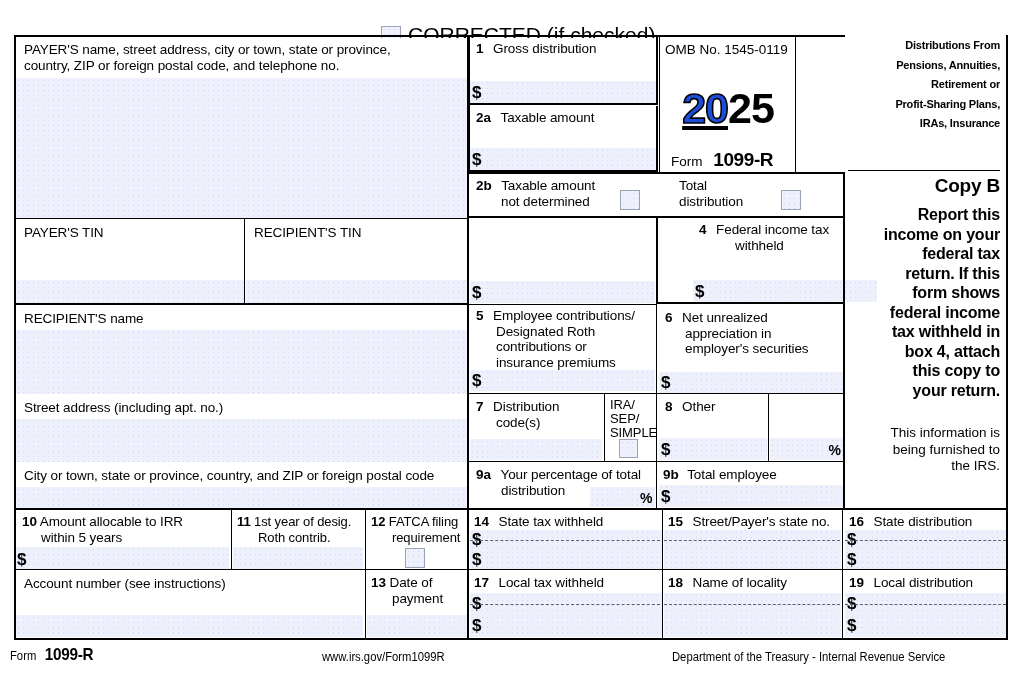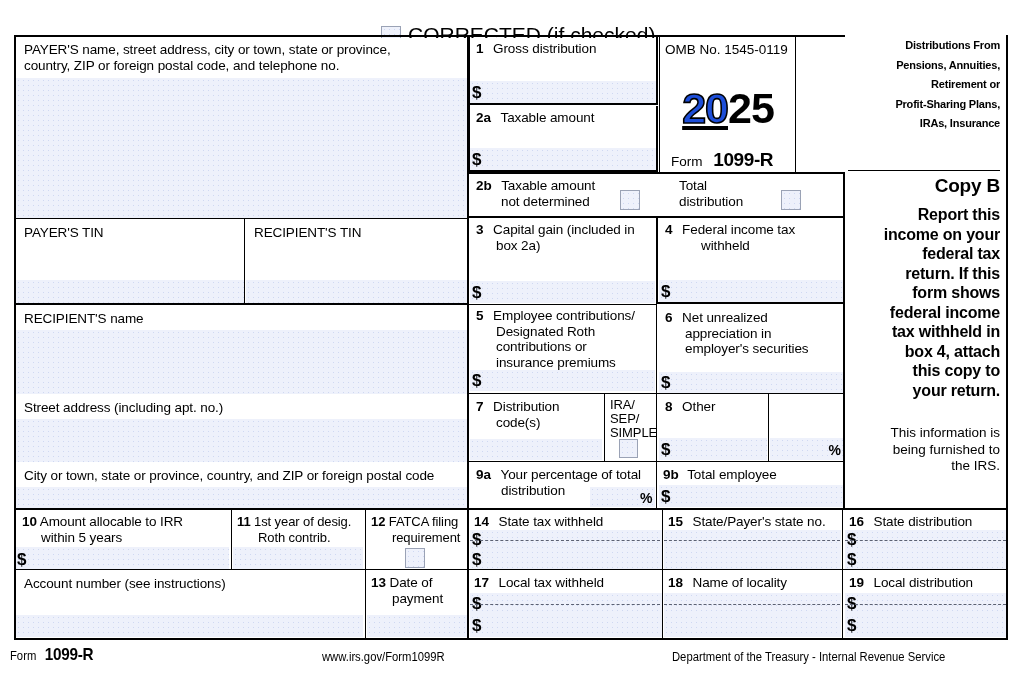--- a/index.html
+++ b/index.html
@@ -218,33 +218,28 @@
     <div class="lbl" style="position:absolute;left:209px;top:4px;text-align:left;">
       <span>Total</span><br>
       <span>distribution</span>
     </div>
     <div class="chk abs" style="left:311px;top:16px;width:20px;height:20px;"></div>
   </div>
 
   <div class="hline thick" style="left:467px;top:216px;width:378px;"></div>
 
   <div class="cell" style="left:470px;top:218px;width:185px;height:85px;">
-    <div class="lbl" style="position:absolute;left:6px;top:4px;width:180px;">
-      <span class="num">3</span>
-      <span style="margin-left:6px;">Capital gain (included in</span><br>
-      <span style="margin-left:20px;">box 2a)</span>
-    </div>
     <div class="shade abs" style="left:0px;top:63px;width:185px;height:22px;"></div>
     <div class="money abs" style="left:2px;top:66px;">$</div>
   </div>
 
   <div class="vline thick" style="left:656px;top:216px;height:88px;"></div>
   <div class="vline thick" style="left:843px;top:216px;height:88px;"></div>
   <div class="hline thick" style="left:656px;top:302px;width:189px;"></div>
-  <div class="cell" style="left:659px;top:218px;width:184px;height:92px;">
+  <div class="cell" style="left:693px;top:218px;width:184px;height:92px;">
     <div class="lbl" style="position:absolute;left:6px;top:4px;width:178px;">
       <span class="num">4</span>
       <span style="margin-left:6px;">Federal income tax</span><br>
       <span style="margin-left:36px;">withheld</span>
     </div>
     <div class="shade abs" style="left:0px;top:62px;width:184px;height:22px;"></div>
     <div class="money abs" style="left:2px;top:65px;">$</div>
   </div>
 
   <div class="hline" style="left:467px;top:304px;width:190px;"></div>
@@ -338,21 +333,21 @@
     <div class="money abs" style="left:2px;top:21px;">$</div>
     <div class="shade abs" style="left:0px;top:40px;width:192px;height:19px;"></div>
     <div class="money abs" style="left:2px;top:41px;">$</div>
   </div>
   <div class="dashline" style="left:470px;top:540px;width:190px;"></div>
   <div class="vline" style="left:662px;top:509px;height:60px;"></div>
 
   <div class="cell" style="left:664px;top:510px;width:177px;height:59px;">
     <div class="lbl" style="position:absolute;left:4px;top:4px;">
       <span class="num">15</span>
-      <span style="margin-left:6px;">State/Payer's state no.</span>
+      <span style="margin-left:6px;">Street/Payer's state no.</span>
     </div>
     <div class="shade abs" style="left:0px;top:20px;width:177px;height:20px;"></div>
     <div class="shade abs" style="left:0px;top:40px;width:177px;height:19px;"></div>
   </div>
   <div class="dashline" style="left:664px;top:540px;width:176px;"></div>
   <div class="vline" style="left:842px;top:509px;height:60px;"></div>
 
   <div class="cell" style="left:845px;top:510px;width:161px;height:59px;padding-left:12px;">
     <div class="lbl" style="position:absolute;left:4px;top:4px;">
       <span class="num">16</span>

